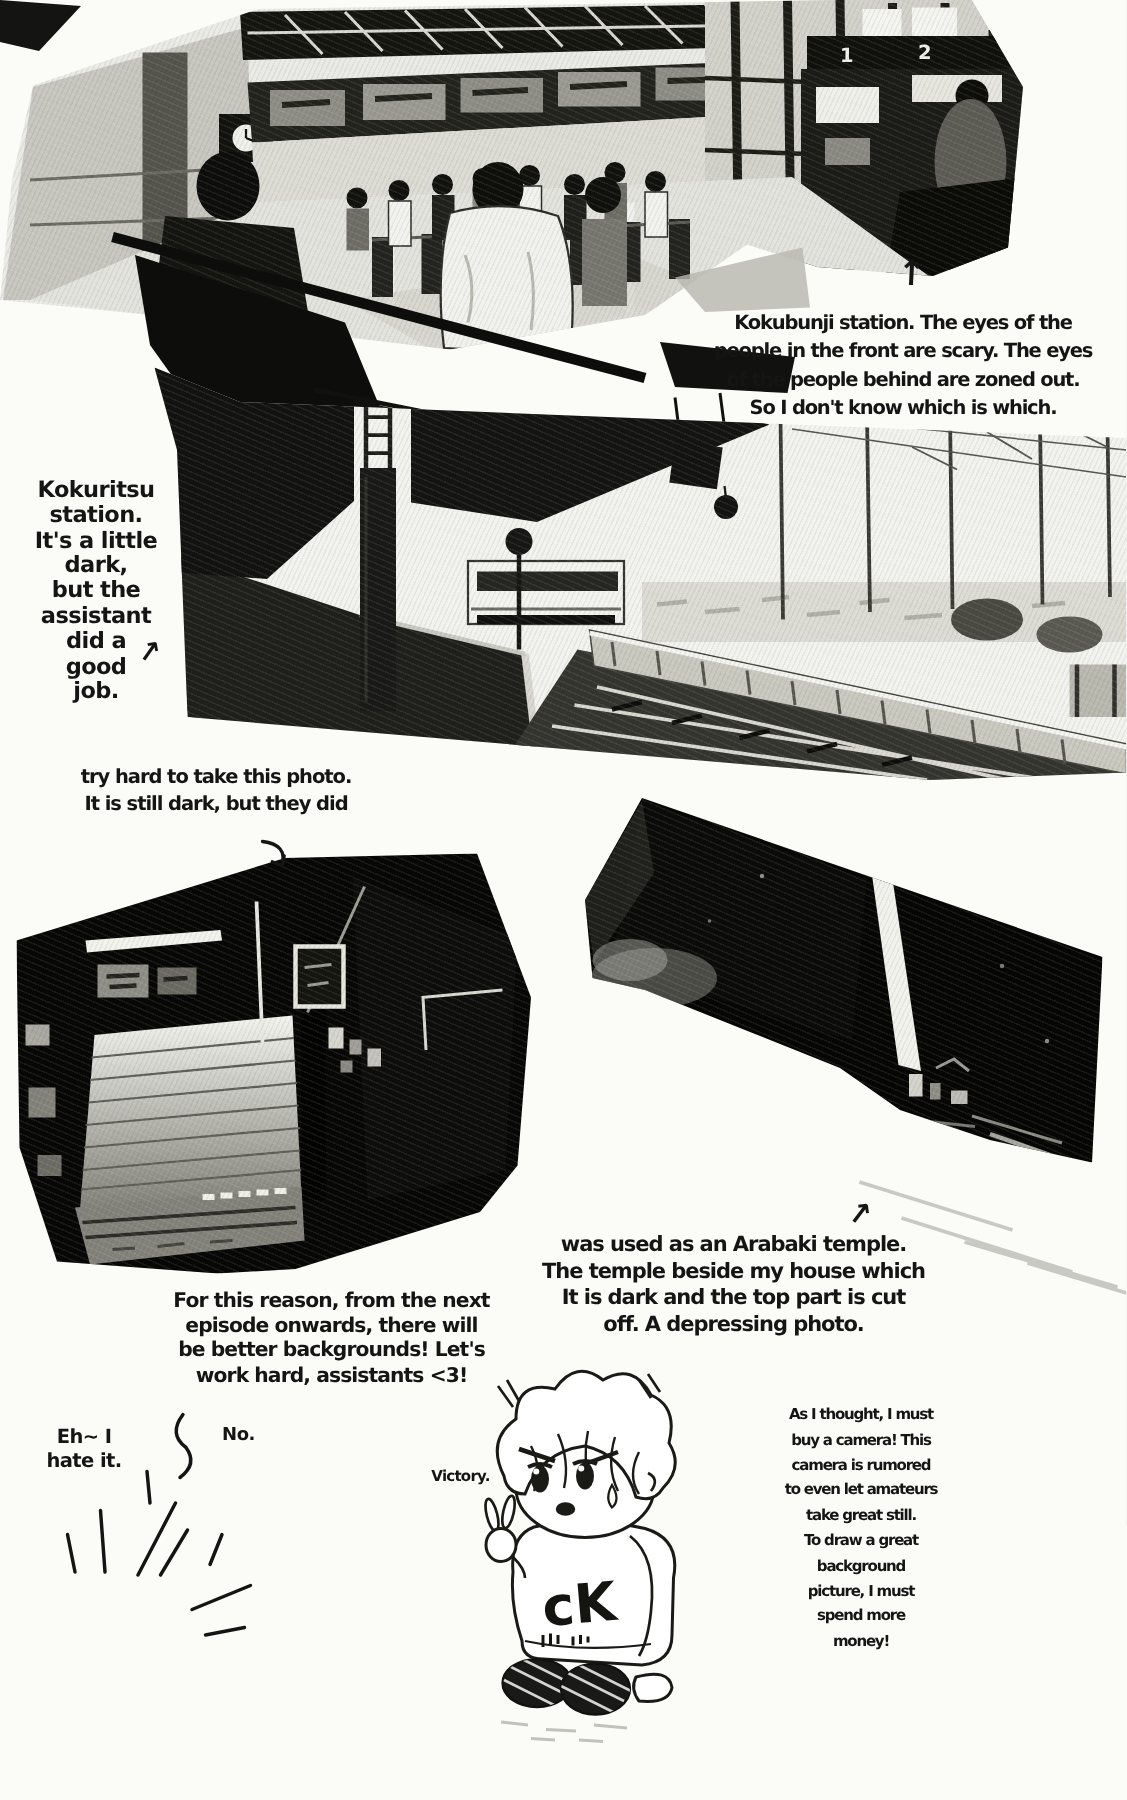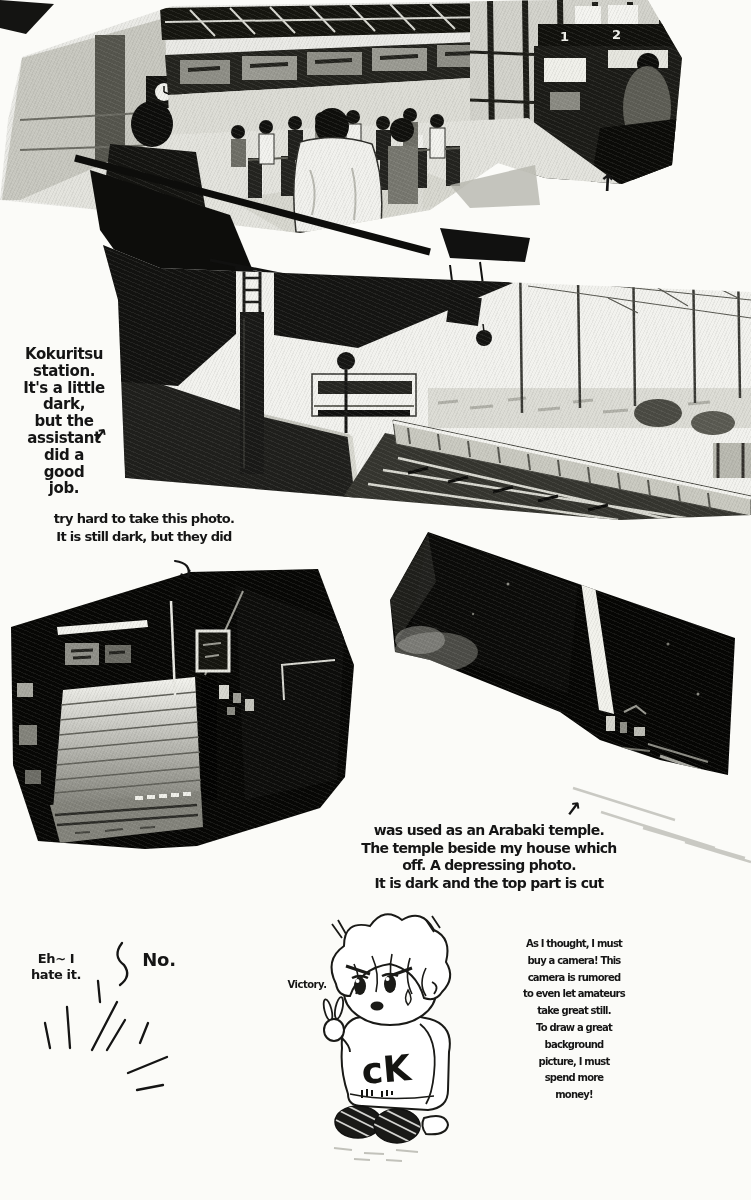--- a/index.html
+++ b/index.html
@@ -16,28 +16,28 @@
       repeating-linear-gradient(115deg, rgba(20,20,16,.06) 0 1px, transparent 1px 3px),
       repeating-linear-gradient(23deg, rgba(252,252,248,.07) 0 1px, transparent 1px 4px);
   }
   .overlay{position:absolute;}
   .cap{position:absolute;font-weight:bold;text-align:center;color:#151515;}
   .cap .ln{white-space:nowrap;}
   .arrow{position:absolute;font-weight:bold;color:#151515;line-height:1;}
 
   .cap-kokubunji{left:452px;top:206px;width:300px;font-size:13px;line-height:19px;letter-spacing:-0.8px;}
   .arrow-top{left:598px;top:172px;font-size:23px;transform:rotate(3deg);}
-  .cap-kokuritsu{left:3px;top:318px;width:122px;font-size:15px;line-height:16.8px;letter-spacing:-0.4px;margin-top:28px;}
+  .cap-kokuritsu{left:3px;top:318px;width:122px;font-size:15px;line-height:16.8px;letter-spacing:-0.4px;}
   .arrow-kokuritsu{left:92px;top:426px;font-size:19px;transform:rotate(-10deg);}
   .cap-stilldark{left:23px;top:510px;width:242px;font-size:13px;line-height:18px;letter-spacing:-0.7px;}
   .cap-temple{left:348px;top:822px;width:282px;font-size:14px;line-height:17.5px;letter-spacing:-0.7px;}
   .arrow-temple{left:565px;top:799px;font-size:20px;transform:rotate(-8deg);}
   .cap-reason{left:95px;top:859px;width:252px;font-size:13.5px;line-height:16.5px;letter-spacing:-0.6px;}
   .cap-eh{left:20px;top:951px;width:72px;font-size:13px;line-height:16px;letter-spacing:-0.4px;}
-  .cap-no{left:138px;top:949px;width:42px;font-size:18px;letter-spacing:-0.3px;}
+  .cap-no{left:138px;top:949px;width:42px;font-size:12px;letter-spacing:-0.3px;}
   .cap-victory{left:268px;top:979px;width:78px;font-size:10px;letter-spacing:-0.5px;}
   .cap-camera{left:478px;top:936px;width:192px;font-size:10px;line-height:16.8px;letter-spacing:-0.8px;}
 </style>
 </head>
 <body>
 
 <div class="page">
 
   <div class="photo" style="left:0;top:0;width:751px;height:312px;
               clip-path:polygon(22px 57px,172px 6px,560px 0px,648px 0px,682px 58px,672px 165px,622px 184px,545px 178px,498px 163px,430px 210px,300px 233px,150px 215px,0px 200px,8px 120px);">
@@ -273,20 +273,26 @@
       <circle cx="95" cy="90" r="1.2" fill="#77776f"></circle>
         <circle cx="320" cy="170" r="1.5" fill="#8a8a82"></circle>
     </svg>
   </div>
 
   <svg class="overlay" style="left:565px;top:770px" width="190" height="95">
     <path d="M8,18 L110,50 M36,42 L150,78 M78,58 L180,88 M120,72 L186,92" stroke="#a9a9a1" stroke-width="2.5" opacity="0.6"></path>
   </svg>
 
   <div class="arrow arrow-top">↑</div>
+  <div class="cap cap-kokubunji">
+    <div class="ln">Kokubunji station. The eyes of the</div>
+    <div class="ln">people in the front are scary. The eyes</div>
+    <div class="ln">of the people behind are zoned out.</div>
+    <div class="ln">So I don't know which is which.</div>
+  </div>
 
   <div class="cap cap-kokuritsu">
     <div class="ln">Kokuritsu</div>
     <div class="ln">station.</div>
     <div class="ln">It's a little</div>
     <div class="ln">dark,</div>
     <div class="ln">but the</div>
     <div class="ln">assistant</div>
     <div class="ln">did a</div>
     <div class="ln">good</div>
@@ -300,24 +306,30 @@
   </div>
   <svg class="overlay" style="left:172px;top:558px" width="26" height="26">
     <path d="M3,3 Q20,5 16,19" fill="none" stroke="#151515" stroke-width="2.2" stroke-linecap="round"></path>
     <path d="M16,19 L9.5,16.5 M16,19 L17.5,12.5" fill="none" stroke="#151515" stroke-width="2.2" stroke-linecap="round"></path>
   </svg>
 
   <div class="arrow arrow-temple">↗</div>
   <div class="cap cap-temple">
     <div class="ln">was used as an Arabaki temple.</div>
     <div class="ln">The temple beside my house which</div>
+    <div class="ln">It is dark and the top part is cut</div>
     <div class="ln">off. A depressing photo.</div>
-    <div class="ln">It is dark and the top part is cut</div>
-  </div>
-
+  </div>
+
+  <div class="cap cap-reason">
+    <div class="ln">For this reason, from the next</div>
+    <div class="ln">episode onwards, there will</div>
+    <div class="ln">be better backgrounds! Let's</div>
+    <div class="ln">work hard, assistants &lt;3!</div>
+  </div>
 
   <div class="cap cap-eh">
     <div class="ln">Eh~ I</div>
     <div class="ln">hate it.</div>
   </div>
   <div class="cap cap-no">No.</div>
   <div class="cap cap-victory">Victory.</div>
 
   <div class="cap cap-camera">
     <div class="ln">As I thought, I must</div>

